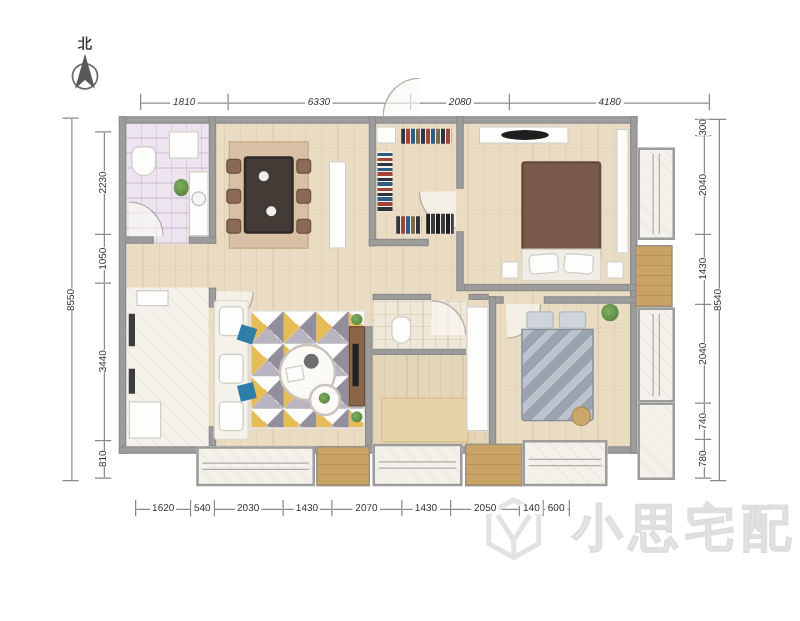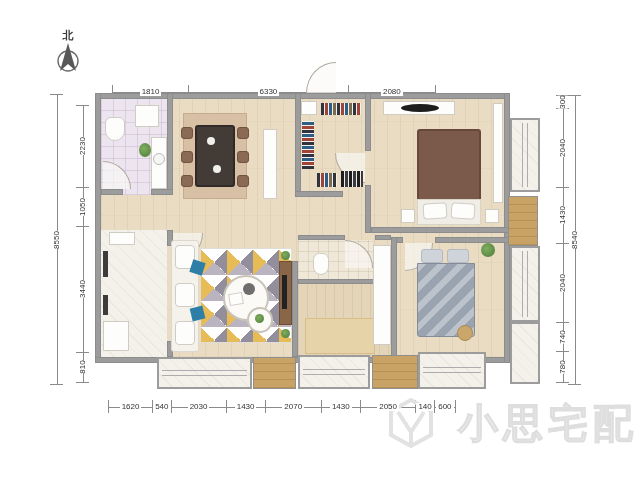--- a/index.html
+++ b/index.html
@@ -65,30 +65,33 @@
 <div class="stage">
 
   <div class="abs compass" style="left:52px;top:30px;width:32px;">
     <span class="compass-label">北</span>
     <svg width="26" height="34" viewBox="0 0 26 34">
       <circle cx="13" cy="19" r="10" fill="none" stroke="#6b6b6b" stroke-width="1.4"></circle>
       <path d="M13 1 L21 29 L13 22 L5 29 Z" fill="#585858"></path>
     </svg>
   </div>
 
-  <div class="abs dim-row" style="left:112px;top:85px;width:324px;height:13px;">
+  <div class="abs dim-row" style="left:112px;top:75px;width:456px;height:13px;font-style:italic;">
 
   <div class="dim-seg" style="flex-grow: 1810; flex-basis: 0px;">
         <span class="dim-label">1810</span>
       </div>
       <div class="dim-seg" style="flex-grow: 3820; flex-basis: 0px;">
         <span class="dim-label">6330</span>
       </div>
       <div class="dim-seg" style="flex-grow: 2080; flex-basis: 0px;">
         <span class="dim-label">2080</span>
+      </div>
+      <div class="dim-seg" style="flex-grow: 4180; flex-basis: 0px;">
+        <span class="dim-label">4180</span>
       </div>
     </div>
 
   <div class="abs dim-col" style="left:50px;top:94px;width:13px;height:291px;">
     <div class="dim-seg">
         <span class="dim-label">8550</span>
       </div>
   </div>
   <div class="abs dim-col" style="left:76px;top:105px;width:13px;height:278px;">
 

